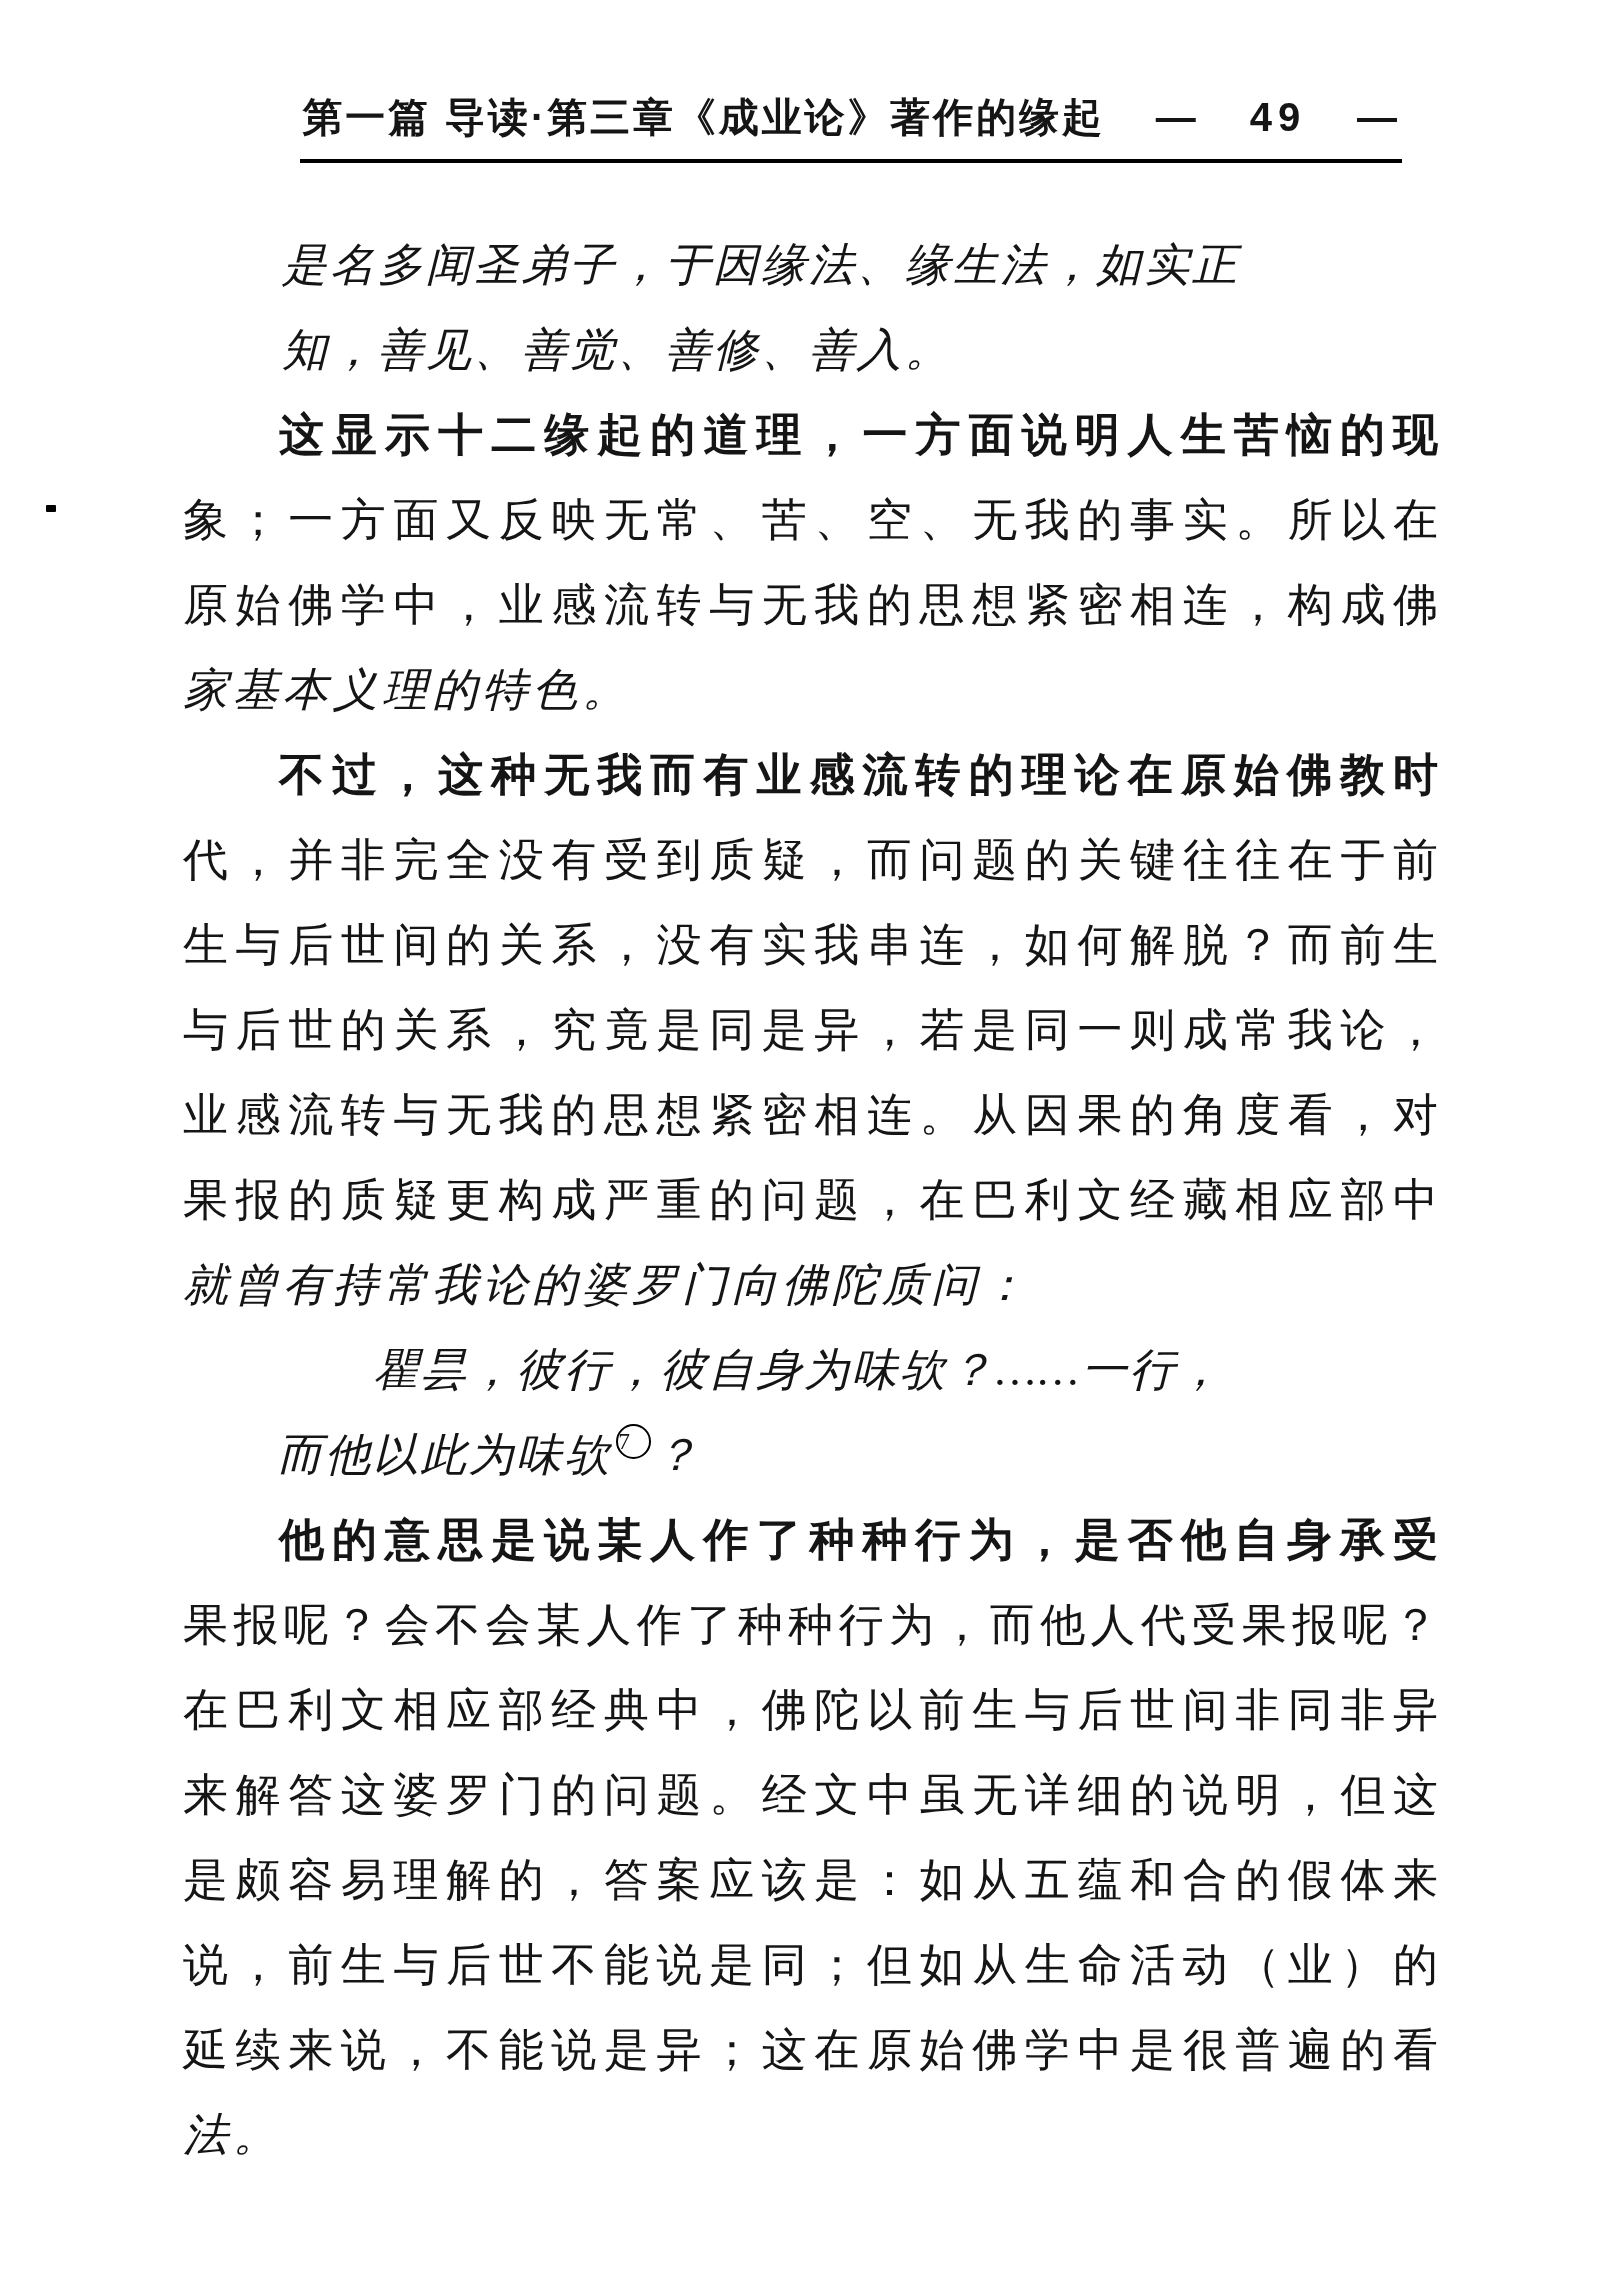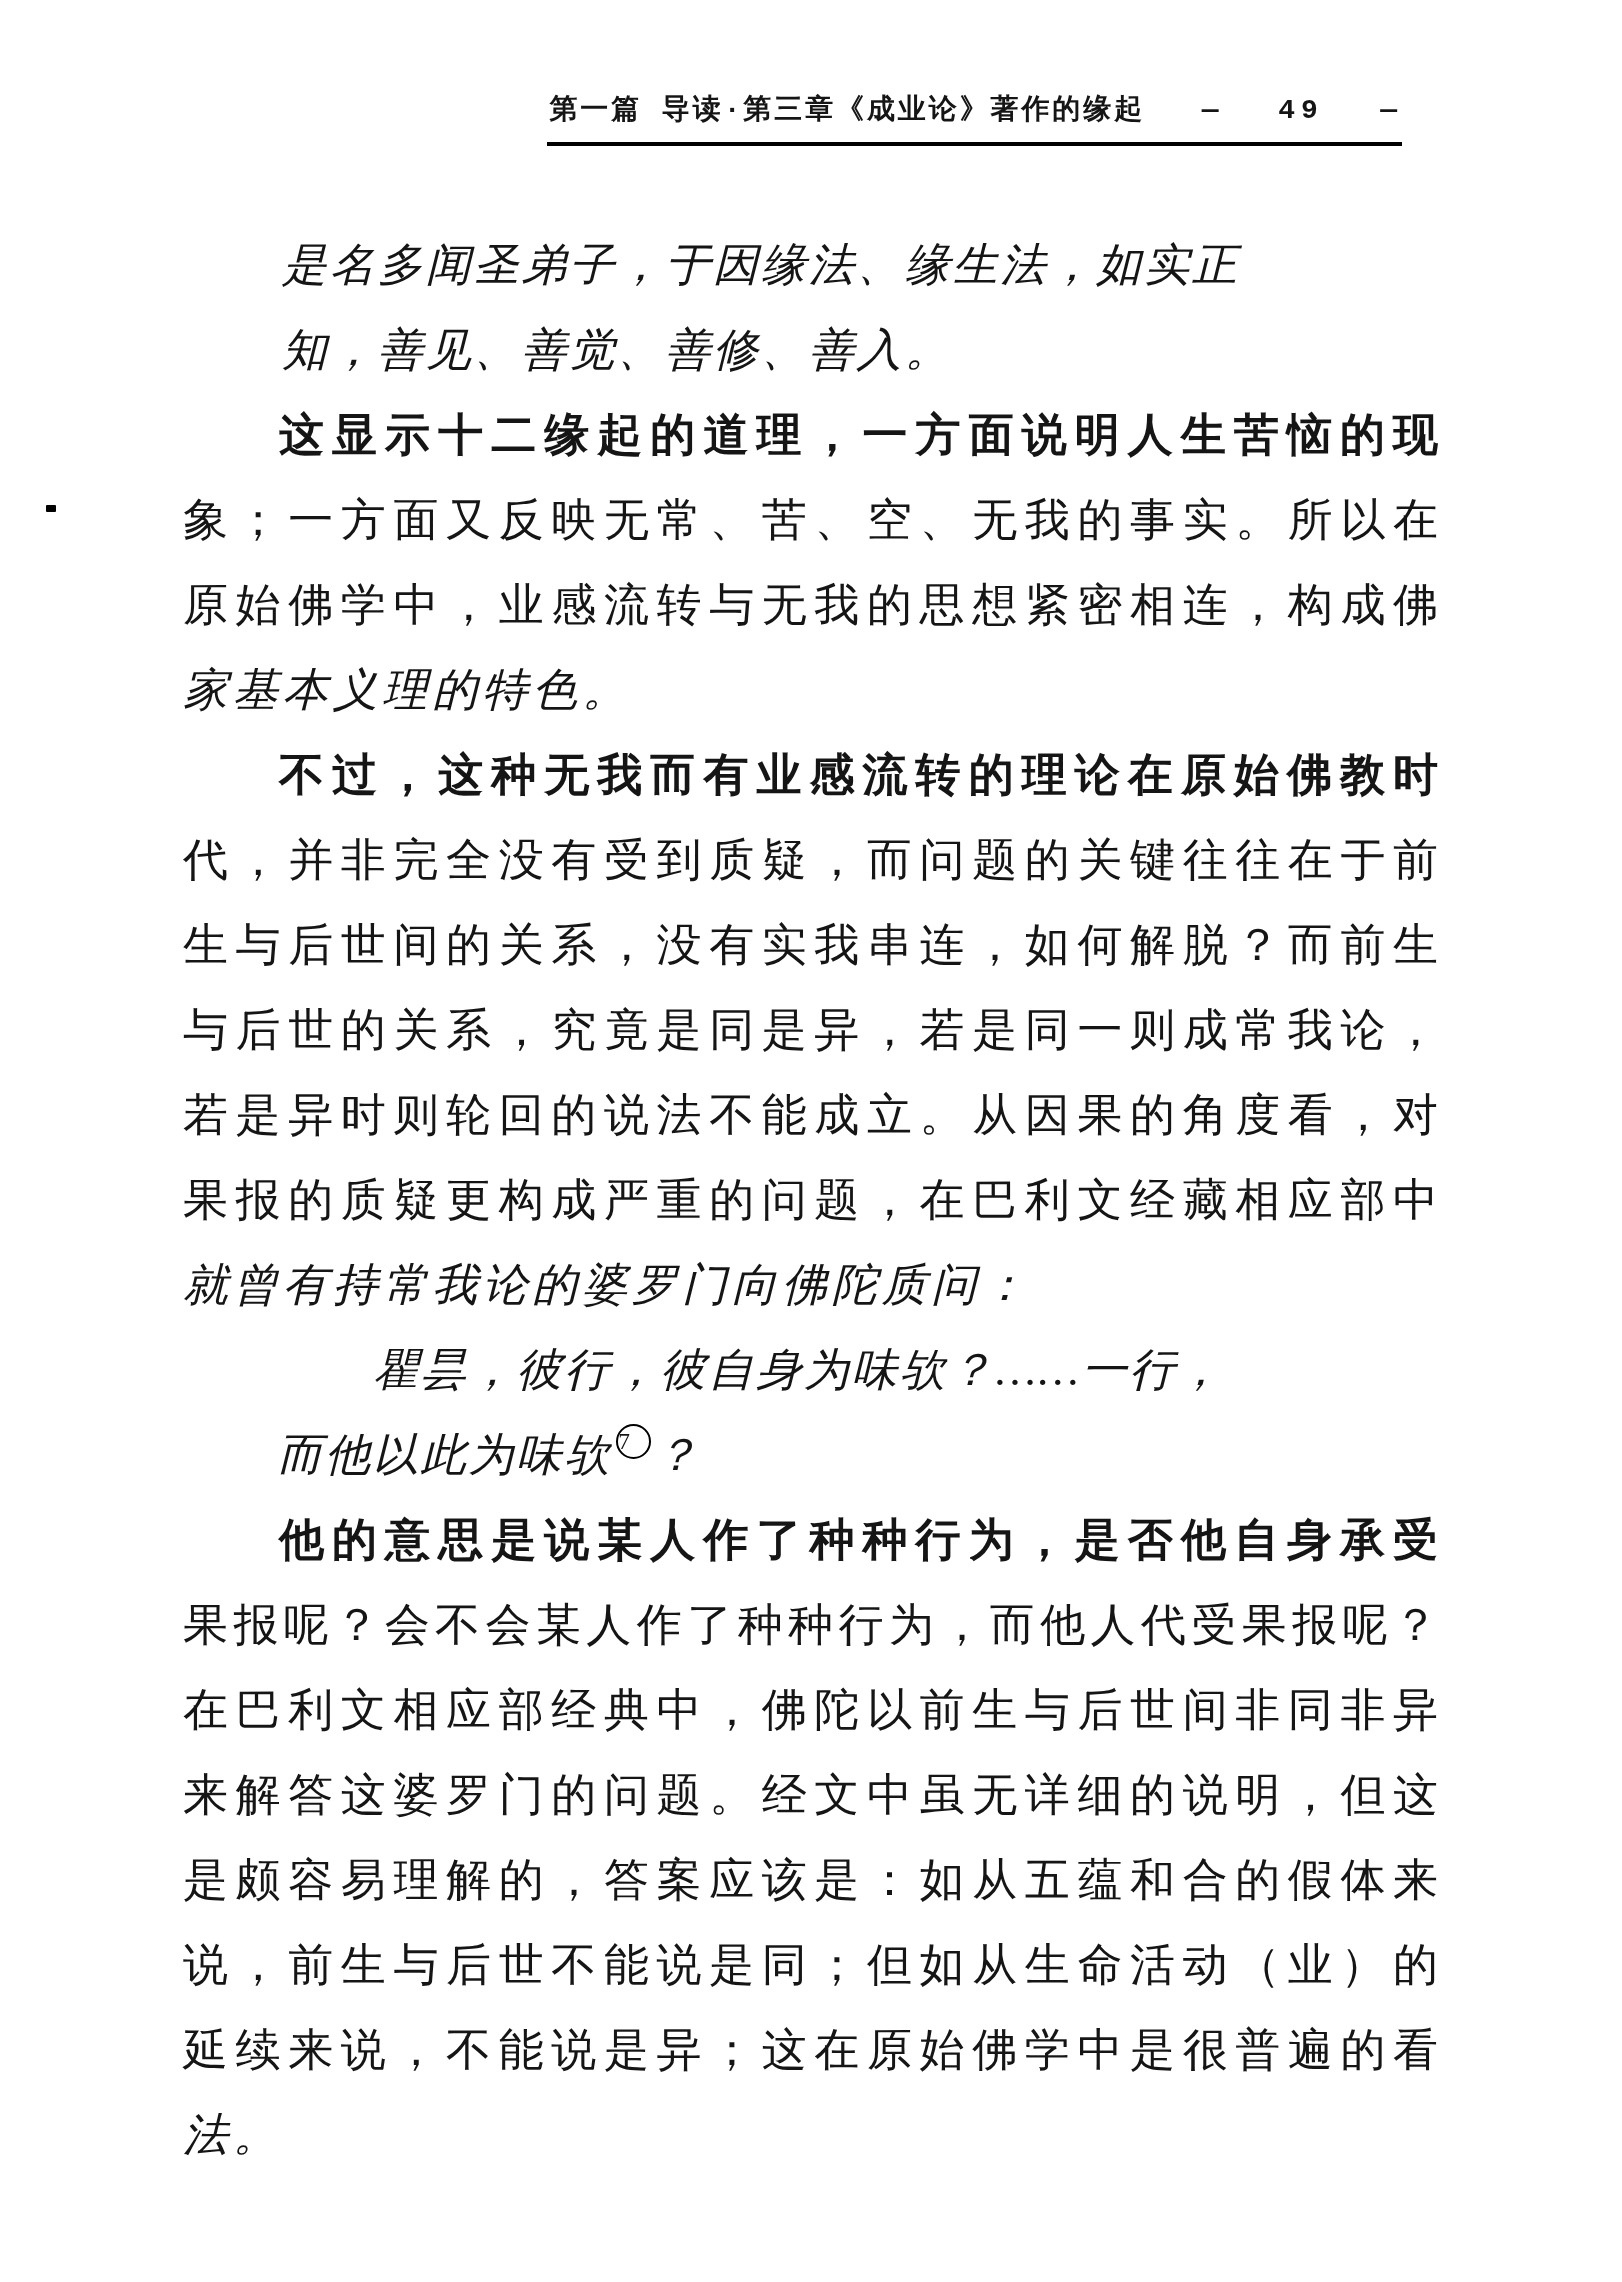--- a/index.html
+++ b/index.html
@@ -25,23 +25,23 @@
     left: 0;
     right: 221px;
     text-align: right;
     padding-top: 90px;
     white-space: nowrap;
   }
   .header-inner {
     display: inline-block;
     border-bottom: 4.9px solid #000;
     padding: 0 2px 13.7px 2px;
-    font-family: Liberation Mono, monospace;
+    font-family: Liberation Sans, sans-serif;
     font-weight: 700;
-    font-size: 28px;
+    font-size: 40px;
     letter-spacing: 2.9px;
   }
   .header-dash { margin-left: 37px; }
   .header-page { margin-left: 37px; letter-spacing: 5.9px; }
 
   
   .content {
     position: absolute;
     top: 223px;
     left: 183px;
@@ -128,21 +128,21 @@
         <div class="line">这显示十二缘起的道理，一方面说明人生苦恼的现</div>
         <div class="line">象；一方面又反映无常、苦、空、无我的事实。所以在</div>
         <div class="line">原始佛学中，业感流转与无我的思想紧密相连，构成佛</div>
         <div class="line">家基本义理的特色。</div>
       </div>
       <div class="block paragraph">
         <div class="line">不过，这种无我而有业感流转的理论在原始佛教时</div>
         <div class="line">代，并非完全没有受到质疑，而问题的关键往往在于前</div>
         <div class="line">生与后世间的关系，没有实我串连，如何解脱？而前生</div>
         <div class="line">与后世的关系，究竟是同是异，若是同一则成常我论，</div>
-        <div class="line">若是异时则轮回的说法不能成立。从因果的角度看，对</div>
+        <div class="line">业感流转与无我的思想紧密相连。从因果的角度看，对</div>
         <div class="line">果报的质疑更构成严重的问题，在巴利文经藏相应部中</div>
         <div class="line">就曾有持常我论的婆罗门向佛陀质问：</div>
       </div>
       <div class="block quote-indent">
         <div class="line">瞿昙，彼行，彼自身为味欤？……一行，</div>
         <div class="line">而他以此为味欤<span class="footnote-marker">7</span>？</div>
       </div>
       <div class="block paragraph">
         <div class="line">他的意思是说某人作了种种行为，是否他自身承受</div>
         <div class="line">果报呢？会不会某人作了种种行为，而他人代受果报呢？</div>

